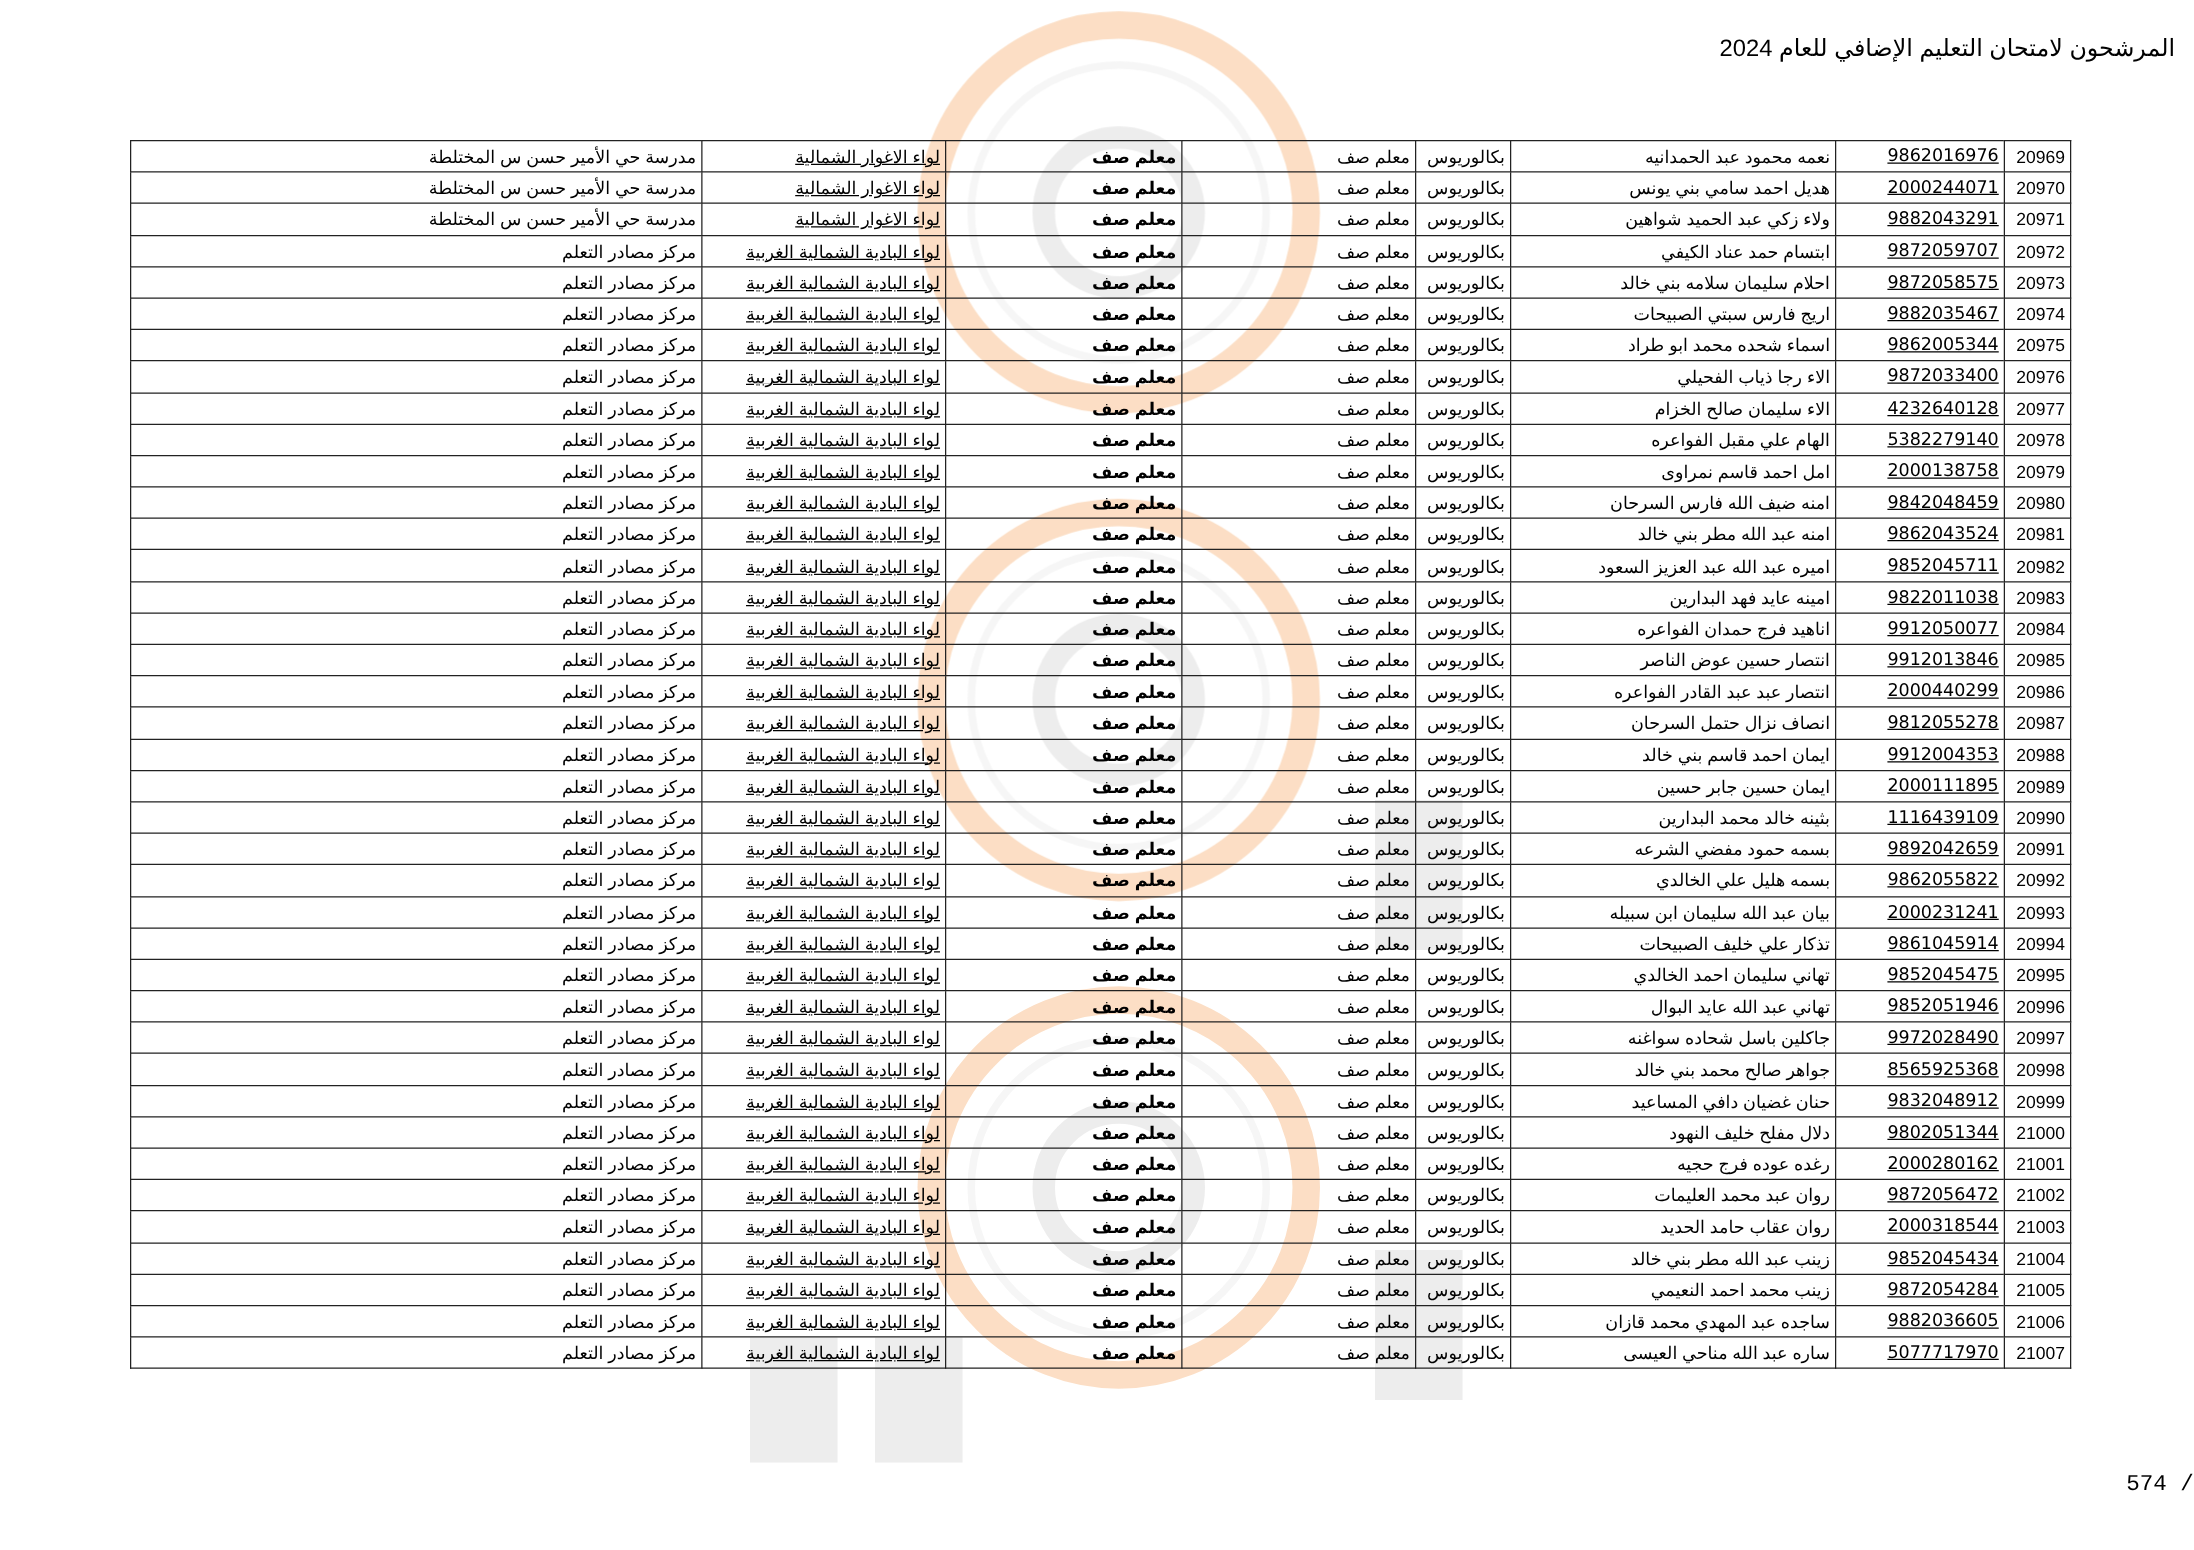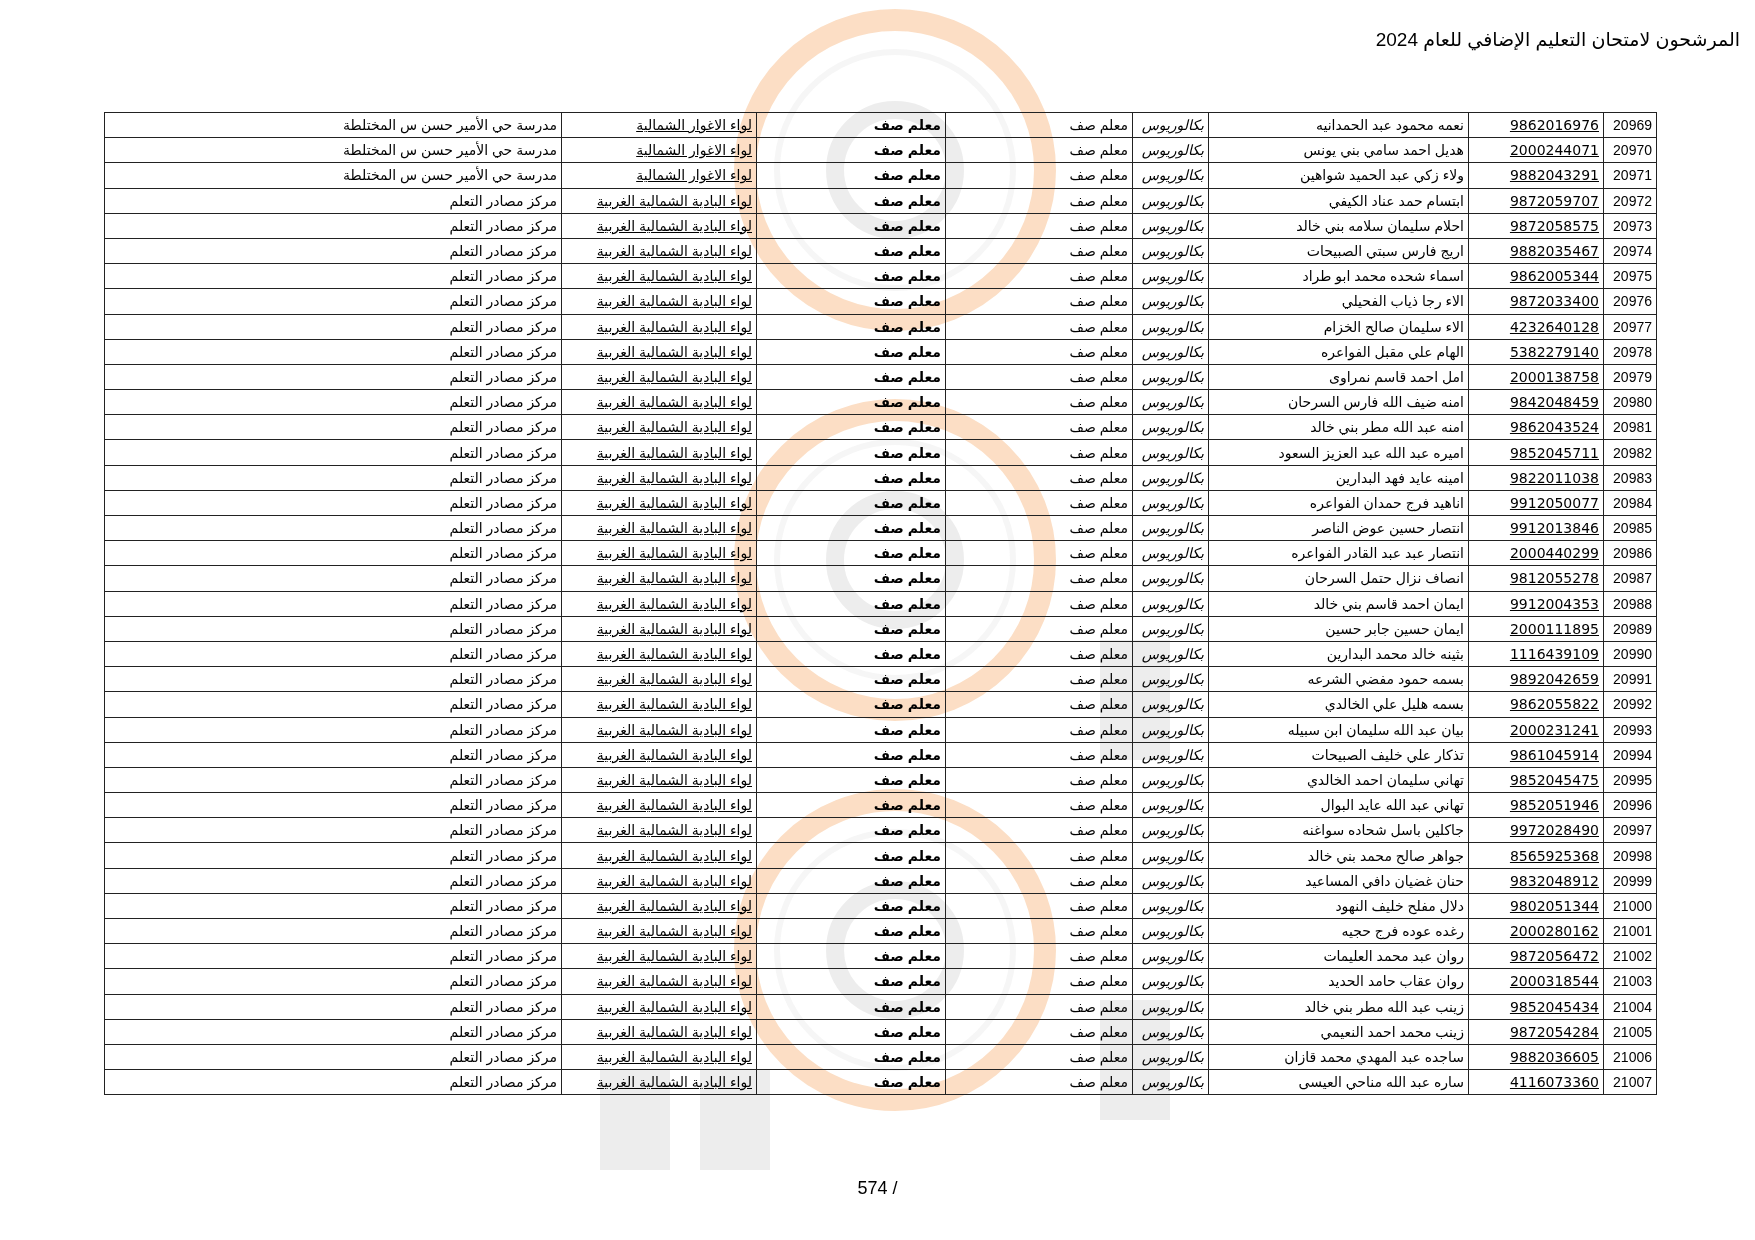--- a/index.html
+++ b/index.html
@@ -4,26 +4,26 @@
 <style>
   html, body { margin: 0; padding: 0; background: #ffffff; }
   body { width: 1755px; height: 1240px; position: relative; overflow: hidden; font-family: "Liberation Sans", "DejaVu Sans", sans-serif; color: #000; }
   .watermark { position: absolute; left: 0; top: 0; width: 1755px; height: 1240px; pointer-events: none; z-index: 0; }
   .title { position: absolute; top: 28px; left: 0; width: 1740px; text-align: right; font-size: 19px; direction: rtl; z-index: 2; }
   table.roster { position: absolute; top: 112px; left: 104px; width: 1553px; border-collapse: collapse; direction: rtl; z-index: 2; table-layout: fixed; }
   table.roster td { border: 1.5px solid #222; height: 24.2px; padding: 0 4px; font-size: 14px; white-space: nowrap; overflow: hidden; line-height: 24px; }
   td.c-seq { width: 44px; text-align: right; font-family: Liberation Sans, sans-serif; font-size: 13.5px; }
   td.c-nid { width: 126px; text-align: right; font-family: "DejaVu Sans", sans-serif; font-size: 13.5px; text-decoration: underline; }
   td.c-name { width: 251px; text-align: right; }
-  td.c-deg { width: 67px; text-align: right; font-style: italic; }
+  td.c-deg { width: 67px; text-align: right; }
   td.c-spec { width: 178px; text-align: right; }
   td.c-job { width: 180px; text-align: right; font-weight: bold; }
   td.c-dir { width: 186px; text-align: right; text-decoration: underline; }
   td.c-sch { text-align: right; }
-  .page-num { position: absolute; top: 1178px; left: 0; width: 1755px; text-align: center; font-size: 18px; z-index: 2; }
+  .page-num { position: absolute; top: 1178px; left: 0; width: 1755px; text-align: right; font-size: 18px; z-index: 2; font-family: Liberation Mono, monospace; }
 </style>
 </head>
 <body>
 
 <svg class="watermark" viewBox="0 0 1755 1240" xmlns="http://www.w3.org/2000/svg">
   <g opacity="0.35">
     <g transform="translate(895,170)">
       <circle r="150" fill="none" stroke="#f5a25a" stroke-width="22"></circle>
       <circle r="118" fill="none" stroke="#e5e5e5" stroke-width="6"></circle>
       <circle r="60" fill="none" stroke="#cccccc" stroke-width="18"></circle>
@@ -424,21 +424,21 @@
         <td class="c-nid">9882036605</td>
         <td class="c-name">ساجده عبد المهدي محمد قازان</td>
         <td class="c-deg">بكالوريوس</td>
         <td class="c-spec">معلم صف</td>
         <td class="c-job">معلم صف</td>
         <td class="c-dir">لواء البادية الشمالية الغربية</td>
         <td class="c-sch">مركز مصادر التعلم</td>
       </tr>
       <tr>
         <td class="c-seq">21007</td>
-        <td class="c-nid">4116073360</td>
+        <td class="c-nid">5077717970</td>
         <td class="c-name">ساره عبد الله مناحي العيسى</td>
         <td class="c-deg">بكالوريوس</td>
         <td class="c-spec">معلم صف</td>
         <td class="c-job">معلم صف</td>
         <td class="c-dir">لواء البادية الشمالية الغربية</td>
         <td class="c-sch">مركز مصادر التعلم</td>
       </tr>
     </tbody>
 </table>
 

